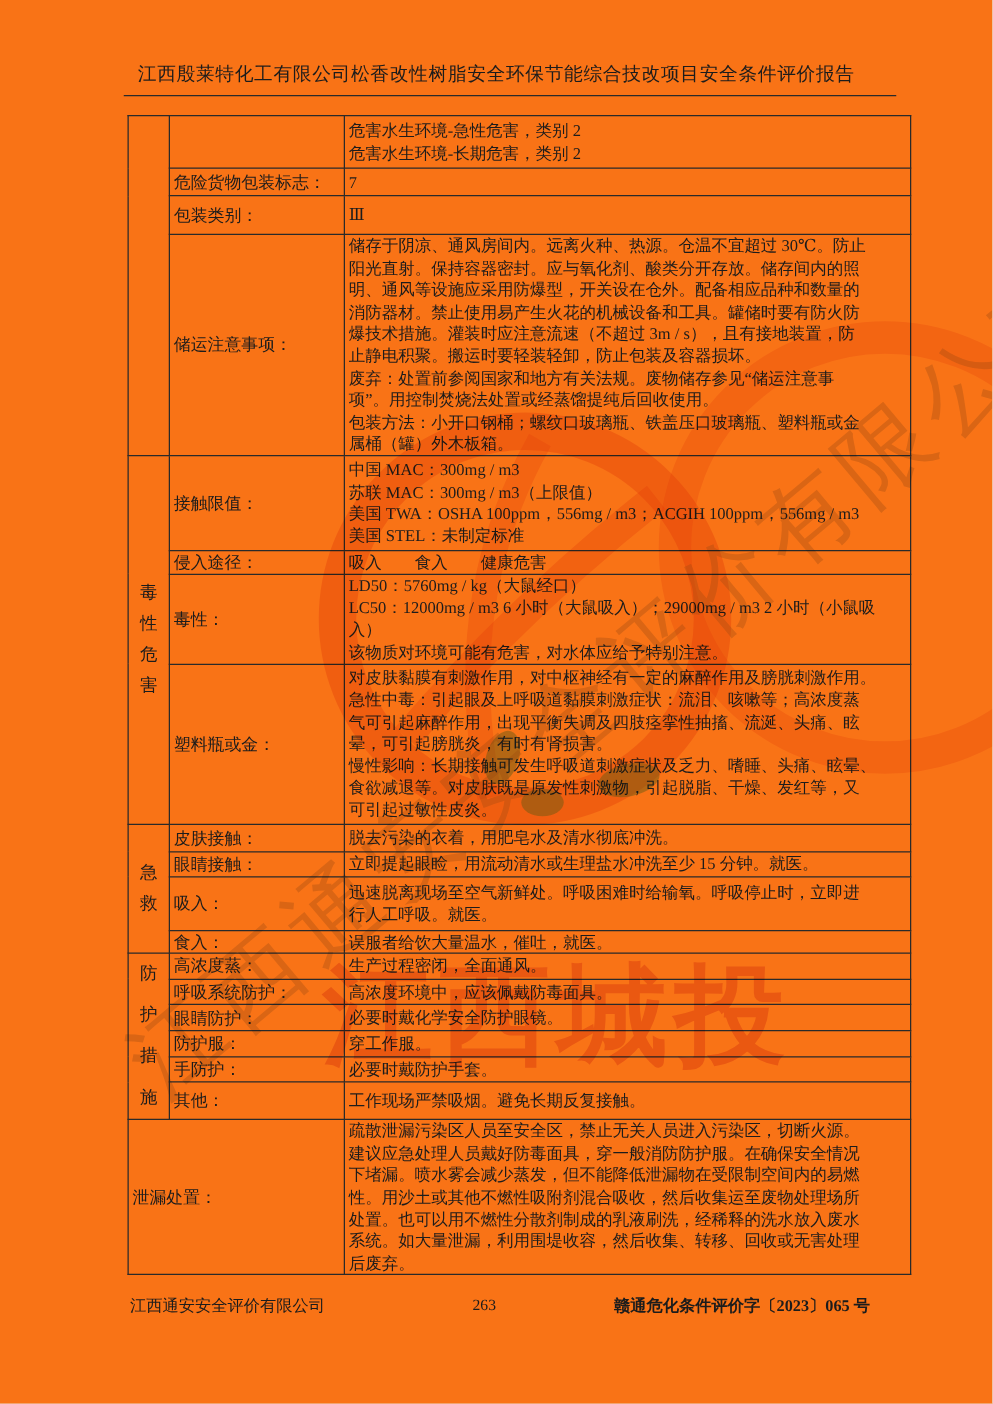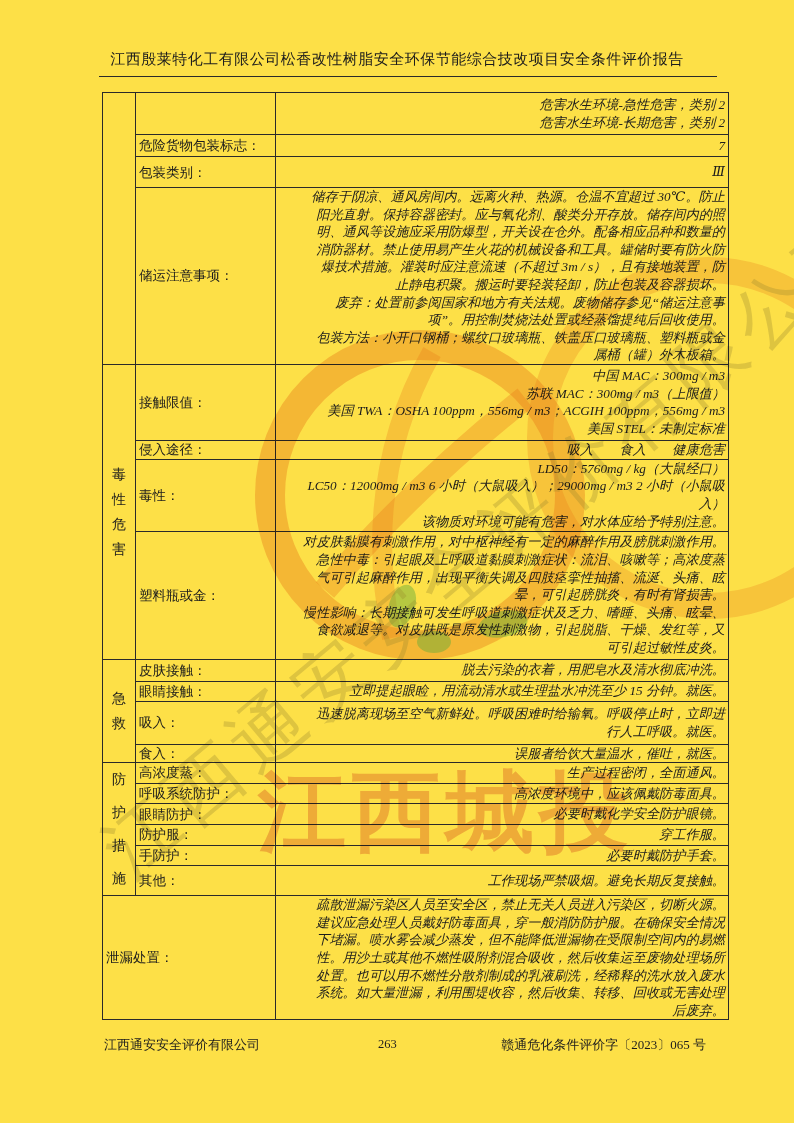--- a/index.html
+++ b/index.html
@@ -1,18 +1,18 @@
 <!DOCTYPE html>
 <html><head>
 <meta charset="utf-8">
 <style>
   html,body{margin:0;padding:0;background:#e9e9e9;}
   .page{
     position:relative;width:794px;height:1123px;margin:0 auto;
-    background:#fde047;overflow:hidden;
+    background:#f97316;overflow:hidden;
     font-family:"Liberation Serif","DejaVu Serif",serif;
     color:#1c1c1c;
   }
   .header-title{
     position:absolute;top:50px;left:0;width:794px;
     text-align:center;font-size:15px;letter-spacing:.5px;white-space:nowrap;
   }
   .header-rule{
     position:absolute;top:76px;left:99px;width:618px;height:0;
     border-top:1.5px solid #2a2a2a;
@@ -26,32 +26,32 @@
     padding:0 3px;overflow:hidden;
   }
   .side-cell{
     text-align:center;white-space:pre-line;font-size:14px;line-height:25px;
   }
   .side-loose{line-height:33px;}
   .label-cell{
     font-size:13.5px;line-height:17px;white-space:nowrap;
   }
   .content-cell{
-    text-align:right;white-space:pre-line;font-size:13.2px;line-height:17.6px;font-style:italic;
+    text-align:left;white-space:pre-line;font-size:13.2px;line-height:17.6px;
   }
   .watermark{
     position:absolute;top:0;left:0;z-index:4;pointer-events:none;
     mix-blend-mode:multiply;
   }
   .footer{
     position:absolute;top:1036px;left:0;width:794px;height:20px;font-size:13px;
   }
   .footer-left{position:absolute;left:104px;top:0;}
   .footer-page{position:absolute;left:378px;top:1px;width:60px;font-size:12.5px;}
-  .footer-right{position:absolute;right:88px;top:0;}
+  .footer-right{position:absolute;right:98px;top:0;font-weight:bold;}
 </style>
 </head>
 <body>
 
 <div class="page">
 
   <div class="header-title">江西殷莱特化工有限公司松香改性树脂安全环保节能综合技改项目安全条件评价报告</div>
   <div class="header-rule"></div>
 
   <table class="msds">

